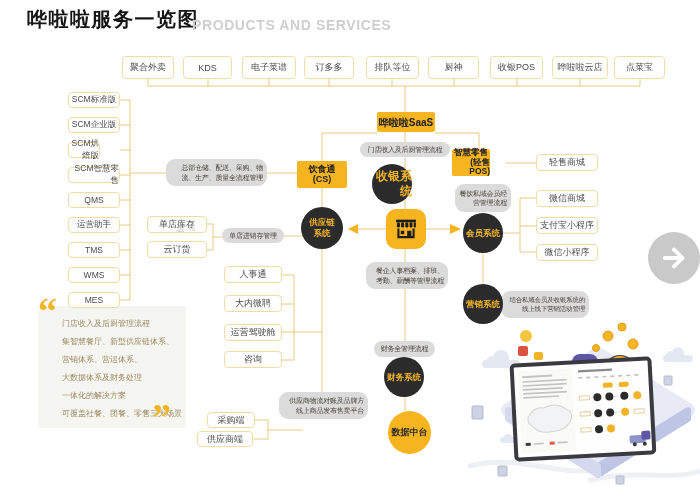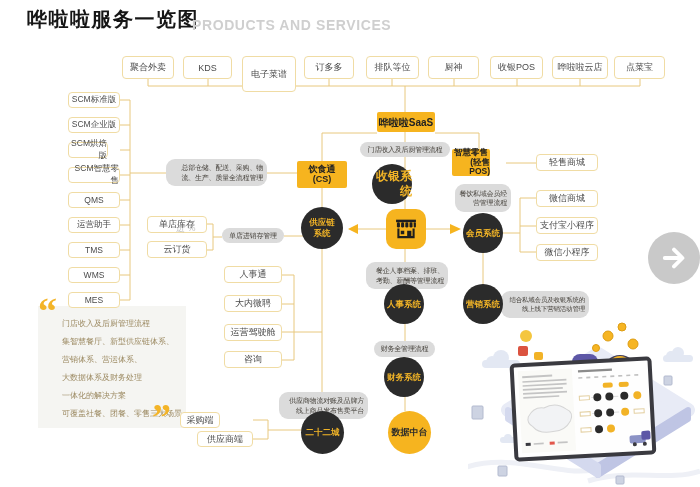--- a/index.html
+++ b/index.html
@@ -64,31 +64,31 @@
     </g>
     <path d="M348 229 L358 224 L358 234 Z" fill="#F6B41F"></path>
     <path d="M461 229 L450 224 L450 234 Z" fill="#F6B41F"></path>
   </svg>
 
   <div id="title">哗啦啦服务一览图</div>
   <div id="subtitle">PRODUCTS AND SERVICES</div>
 
   <div class="node wbox" style="left:122px;top:56px;width:52px;height:23px">聚合外卖</div>
   <div class="node wbox" style="left:183px;top:56px;width:49px;height:23px">KDS</div>
-  <div class="node wbox" style="left:242px;top:56px;width:54px;height:36px">电子菜谱</div>
+  <div class="node wbox" style="left:242px;top:56px;width:54px;height:23px">电子菜谱</div>
   <div class="node wbox" style="left:304px;top:56px;width:50px;height:23px">订多多</div>
   <div class="node wbox" style="left:366px;top:56px;width:53px;height:23px">排队等位</div>
   <div class="node wbox" style="left:428px;top:56px;width:51px;height:23px">厨神</div>
   <div class="node wbox" style="left:490px;top:56px;width:53px;height:23px">收银POS</div>
   <div class="node wbox" style="left:552px;top:56px;width:56px;height:23px">哗啦啦云店</div>
   <div class="node wbox" style="left:614px;top:56px;width:51px;height:23px">点菜宝</div>
 
   <div class="node wbox sm" style="left:68px;top:92px;width:52px;height:16px">SCM标准版</div>
   <div class="node wbox sm" style="left:68px;top:117px;width:52px;height:16px">SCM企业版</div>
-  <div class="node wbox sm" style="left:68px;top:142px;width:40px;height:16px">SCM烘焙版</div>
+  <div class="node wbox sm" style="left:68px;top:142px;width:32px;height:16px">SCM烘焙版</div>
   <div class="node wbox sm" style="left:68px;top:167px;width:52px;height:16px">SCM智慧零售</div>
   <div class="node wbox sm" style="left:68px;top:192px;width:52px;height:16px">QMS</div>
   <div class="node wbox sm" style="left:68px;top:217px;width:52px;height:16px">运营助手</div>
   <div class="node wbox sm" style="left:68px;top:242px;width:52px;height:16px">TMS</div>
   <div class="node wbox sm" style="left:68px;top:267px;width:52px;height:16px">WMS</div>
   <div class="node wbox sm" style="left:68px;top:292px;width:52px;height:16px">MES</div>
 
   <div class="node ybox" style="left:377px;top:112px;width:58px;height:20px;font-size:10px">哗啦啦SaaS</div>
   <div class="node pill" style="left:360px;top:142px;width:90px;height:15px">门店收入及后厨管理流程</div>
   <div class="node dcircle" style="left:372px;top:164px;width:40px;height:40px;font-size:12px">收银系统</div>
@@ -132,33 +132,31 @@
   <div class="node pill" style="left:455px;top:184px;width:56px;height:28px">餐饮私域会员经营管理流程</div>
   <div class="node dcircle" style="left:463px;top:213px;width:40px;height:40px">会员系统</div>
   <div class="node wbox" style="left:536px;top:190px;width:62px;height:17px">微信商城</div>
   <div class="node wbox" style="left:536px;top:217px;width:62px;height:17px">支付宝小程序</div>
   <div class="node wbox" style="left:536px;top:244px;width:62px;height:17px">微信小程序</div>
 
   <div class="node dcircle" style="left:463px;top:284px;width:40px;height:40px">营销系统</div>
   <div class="node pill" style="left:501px;top:291px;width:88px;height:27px;font-size:6.5px">结合私域会员及收银系统的线上线下营销活动管理</div>
 
   <div class="node pill" style="left:366px;top:262px;width:82px;height:27px">餐企人事档案、排班、考勤、薪酬等管理流程</div>
-  <div class="node dcircle" style="left:384px;top:284px;width:40px;height:40px">人事系统</div>
   <div class="node wbox" style="left:224px;top:266px;width:58px;height:17px">人事通</div>
   <div class="node wbox" style="left:224px;top:295px;width:58px;height:17px">大内微聘</div>
   <div class="node wbox" style="left:224px;top:324px;width:58px;height:17px">运营驾驶舱</div>
   <div class="node wbox" style="left:224px;top:351px;width:58px;height:17px">咨询</div>
 
   <div class="node pill" style="left:374px;top:341px;width:61px;height:16px">财务全管理流程</div>
   <div class="node ycircle" style="left:388px;top:411px;width:43px;height:43px">数据中台</div>
   <div class="node dcircle" style="left:384px;top:357px;width:40px;height:40px">财务系统</div>
 
   <div class="node pill" style="left:279px;top:392px;width:89px;height:27px">供应商物流对账及品牌方线上商品发布售卖平台</div>
-  <div class="node dcircle" style="left:301px;top:411px;width:43px;height:43px">二十二城</div>
-  <div class="node wbox" style="left:180px;top:412px;width:40px;height:16px">采购端</div>
+  <div class="node wbox" style="left:207px;top:412px;width:48px;height:16px">采购端</div>
   <div class="node wbox" style="left:197px;top:431px;width:56px;height:16px">供应商端</div>
 
   <div id="quote-bg"></div>
   <span class="qmark" style="left:38px;top:292px">“</span>
   <div class="qline" style="top:318px">门店收入及后厨管理流程</div>
   <div class="qline" style="top:336px">集智慧餐厅、新型供应链体系、</div>
   <div class="qline" style="top:354px">营销体系、营运体系、</div>
   <div class="qline" style="top:372px">大数据体系及财务处理</div>
   <div class="qline" style="top:390px">一体化的解决方案</div>
   <div class="qline" style="top:408px">可覆盖社餐、团餐、零售三大场景</div>

